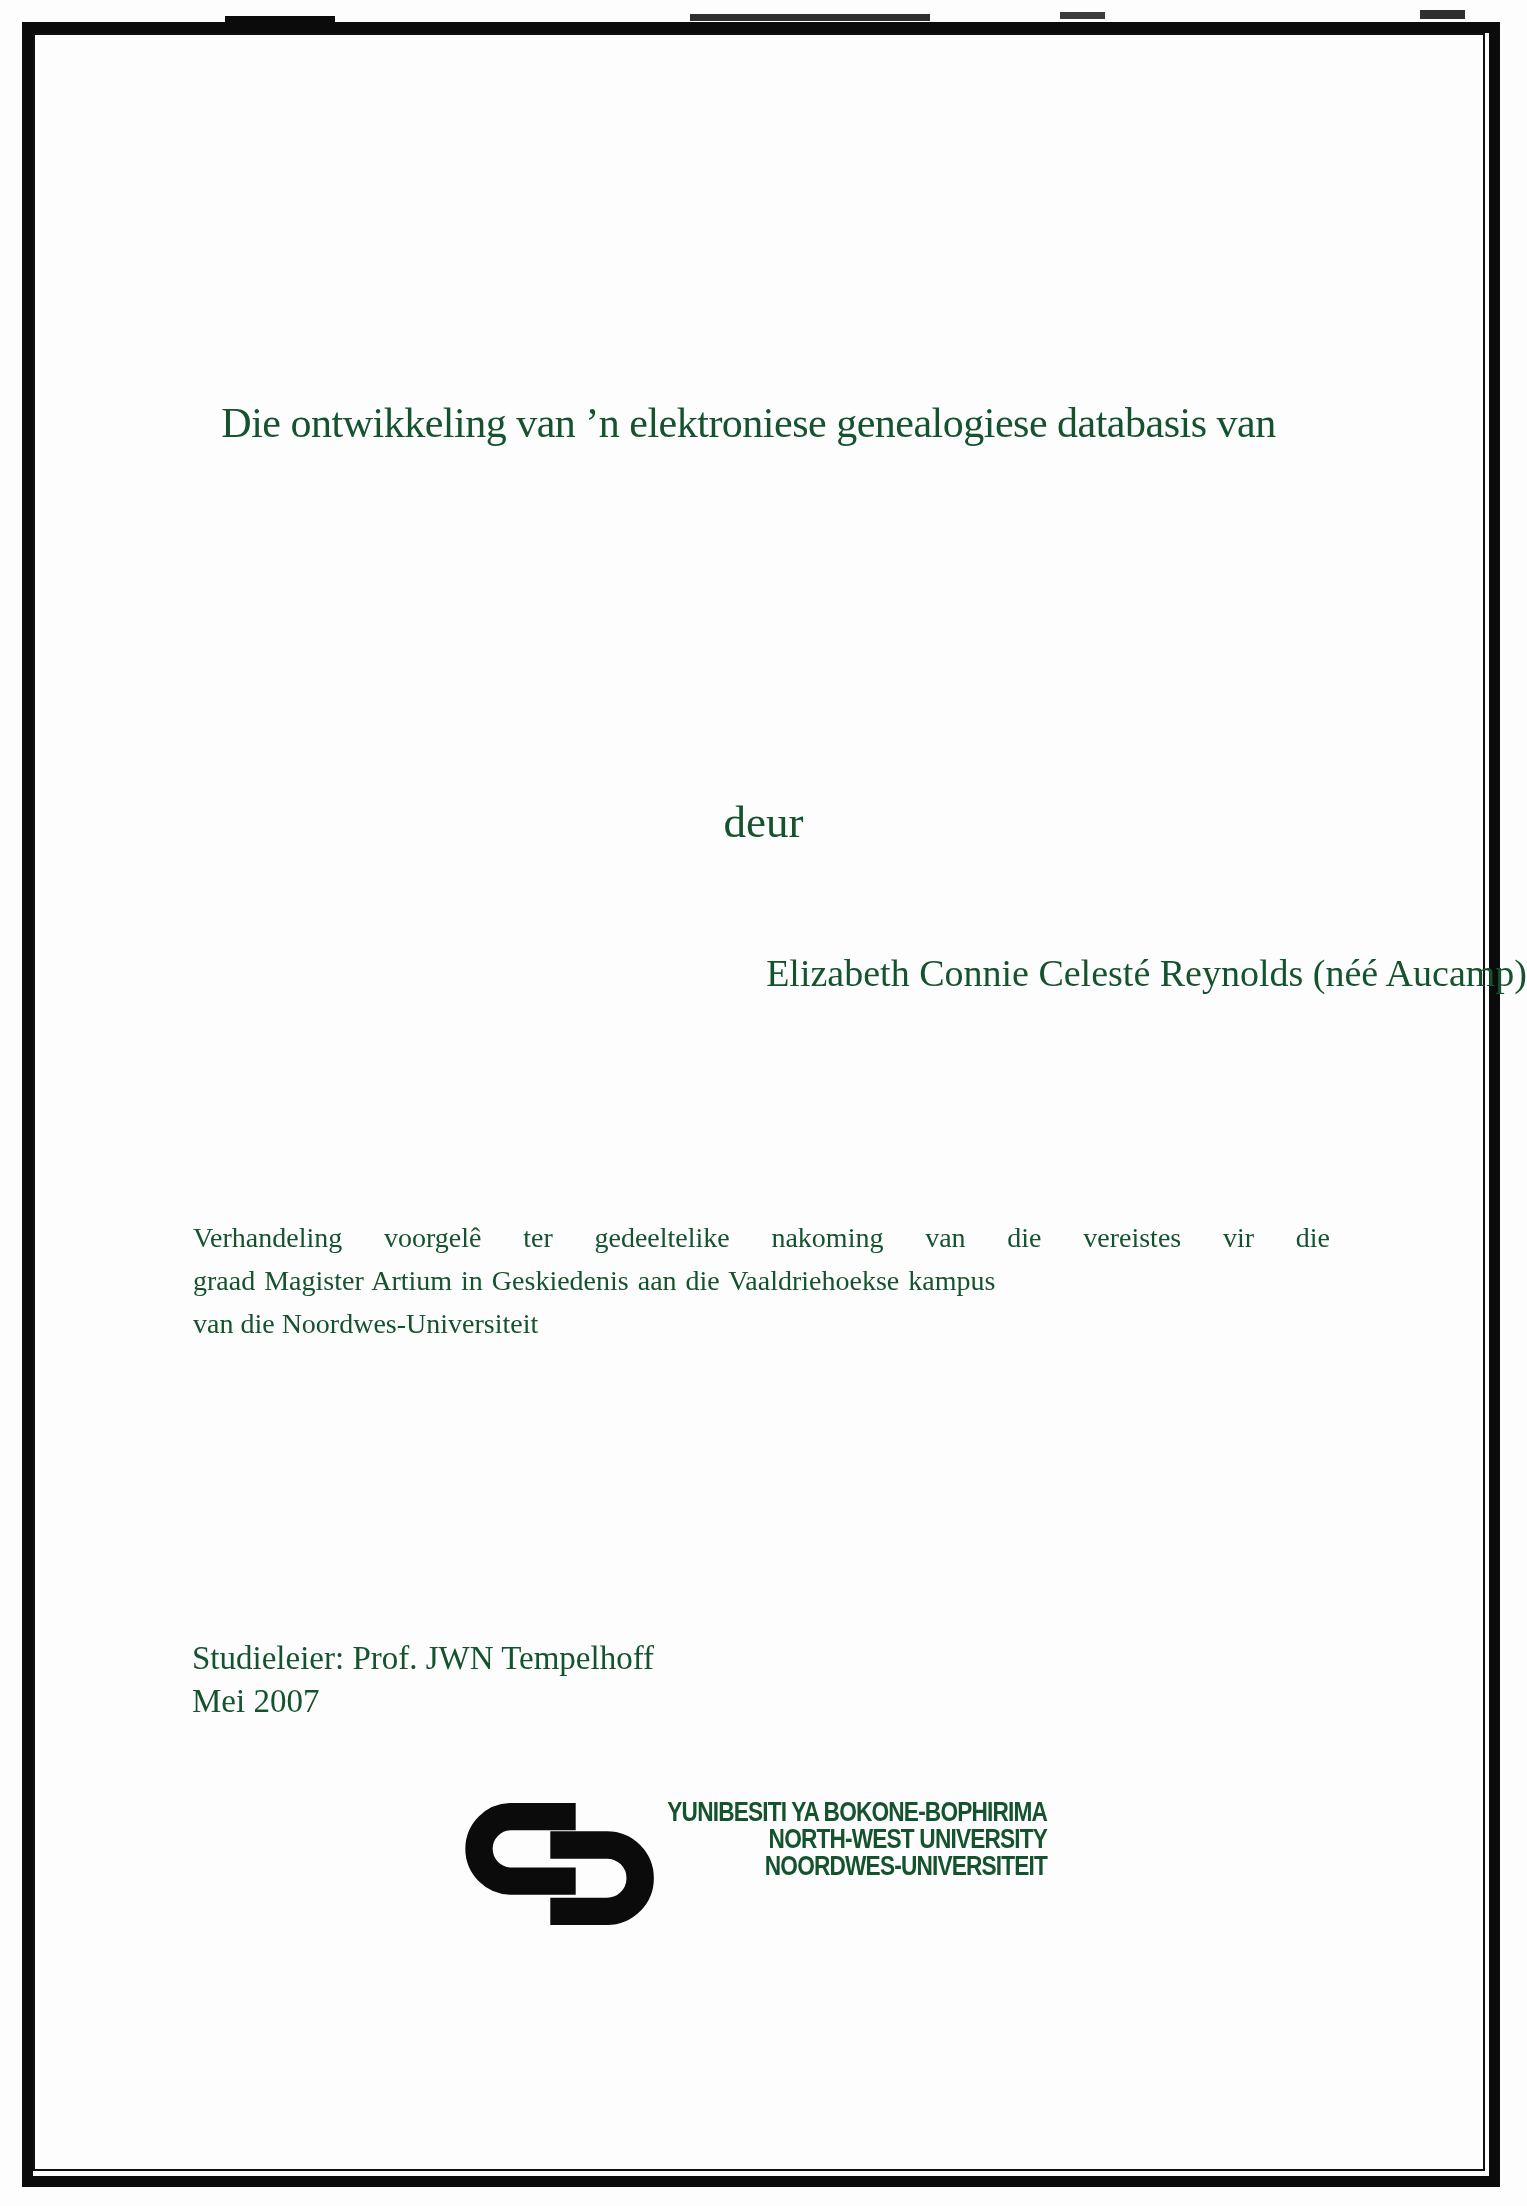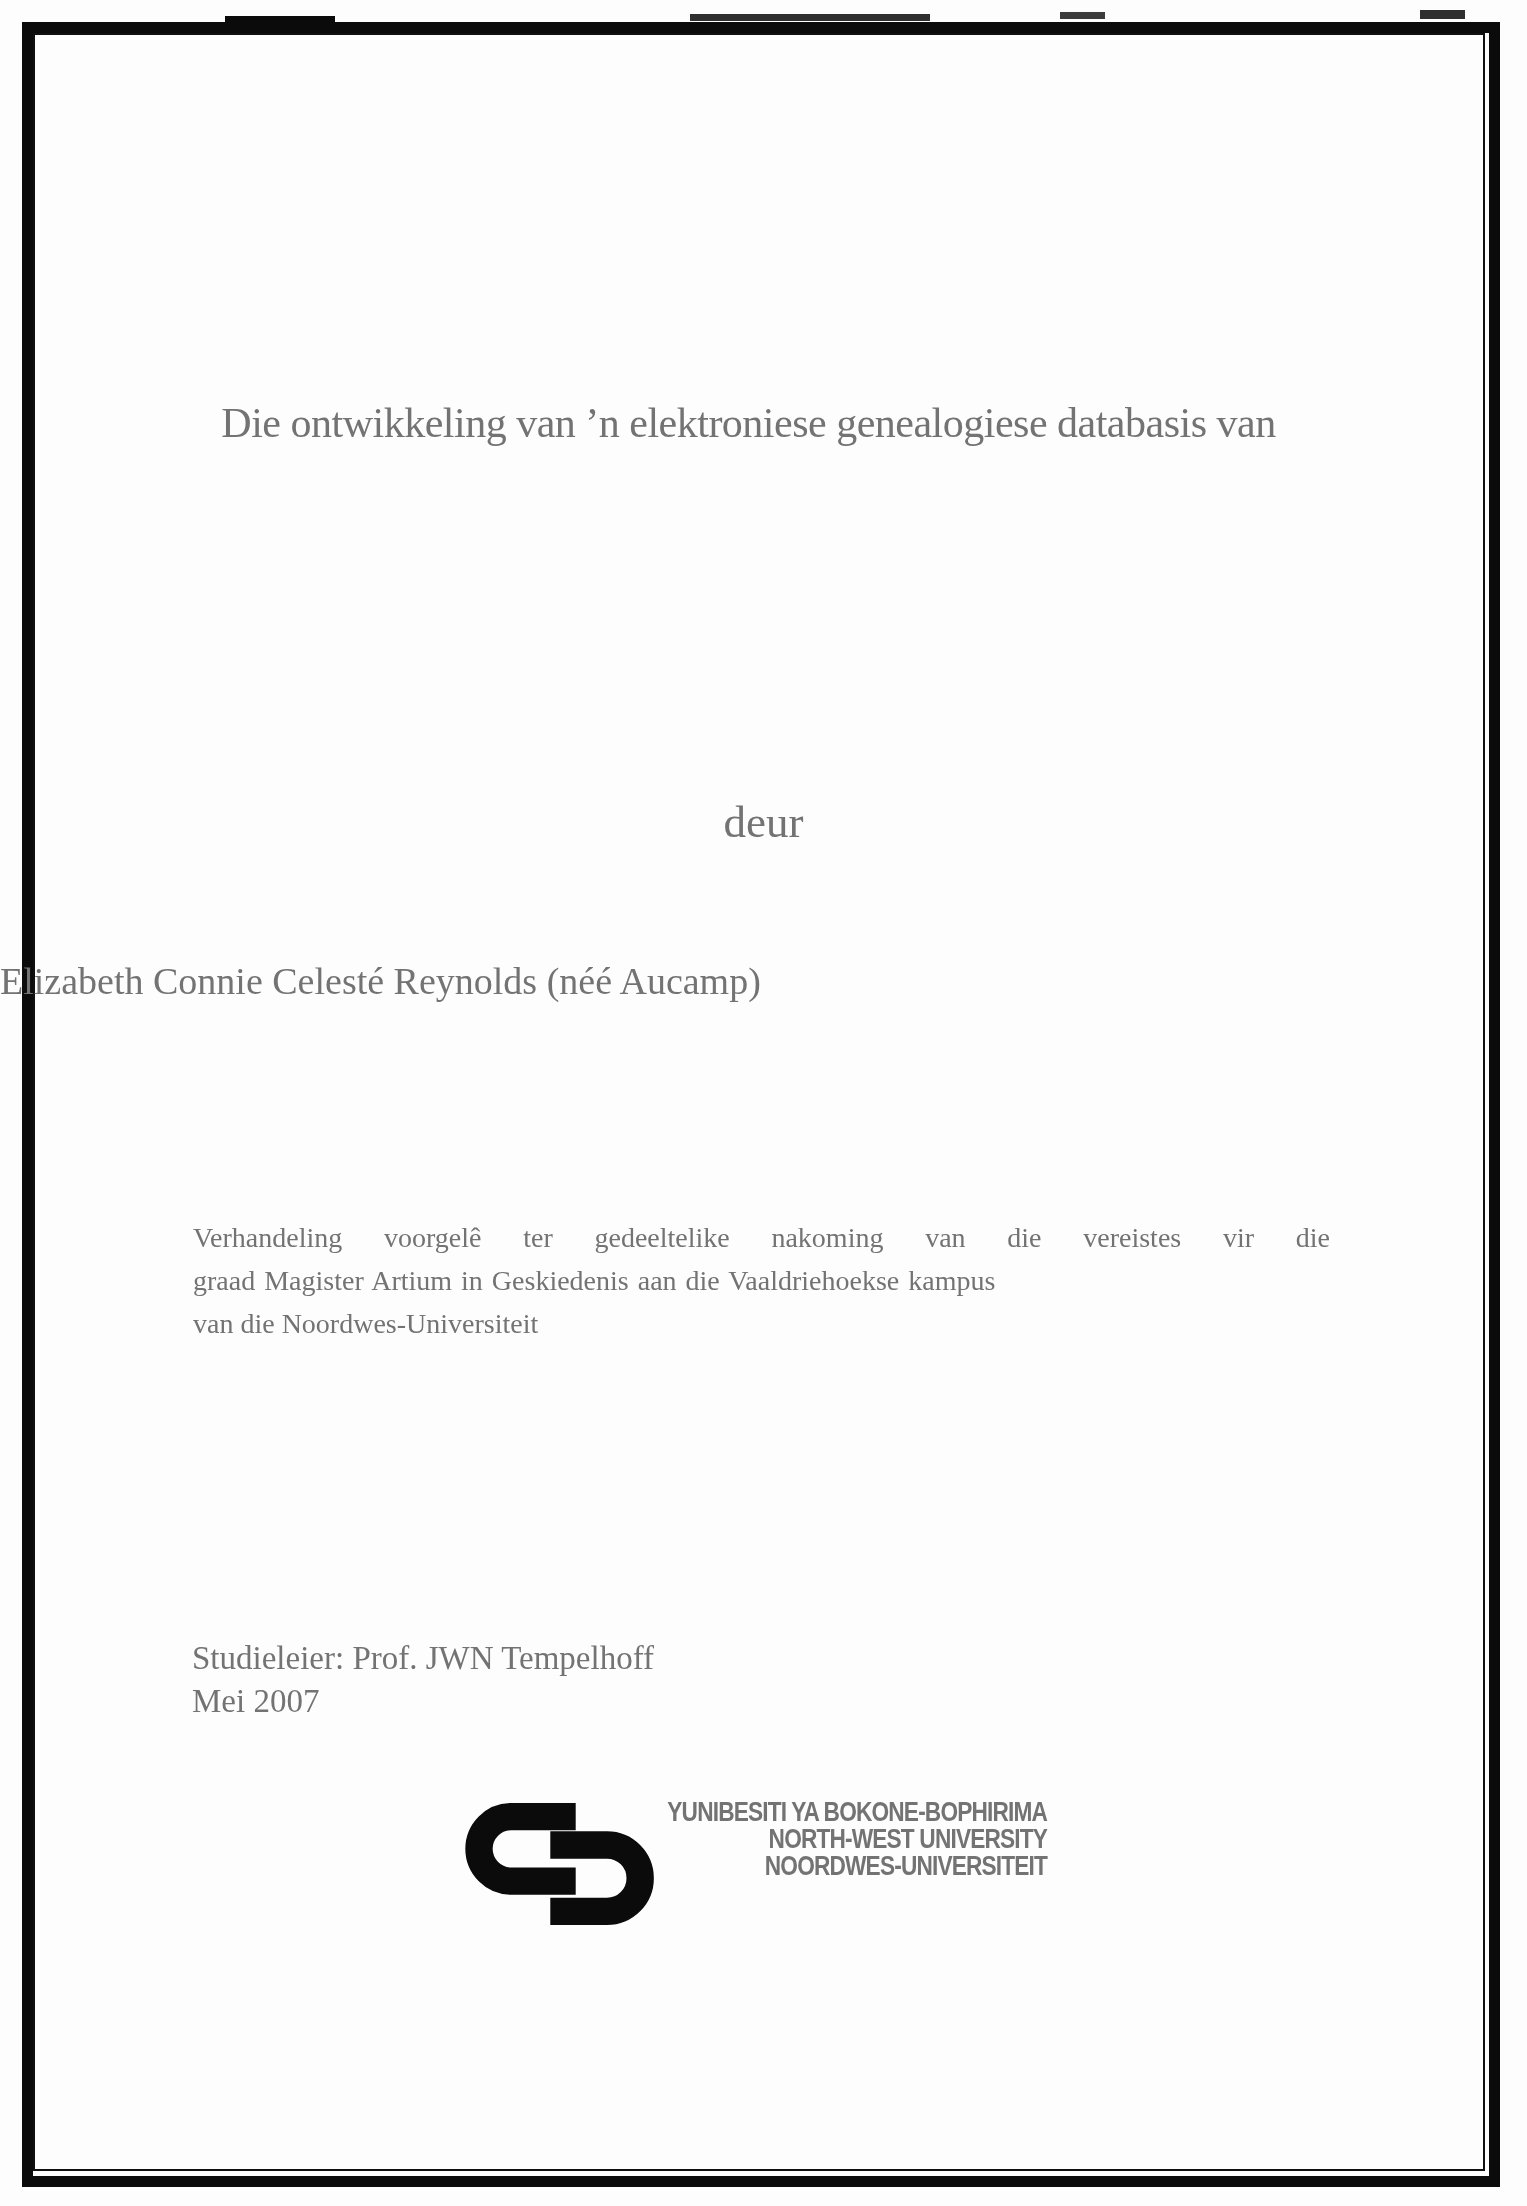--- a/index.html
+++ b/index.html
@@ -6,21 +6,21 @@
     margin: 0;
     padding: 0;
     background: #e8e8e8;
   }
   .page {
     position: relative;
     width: 1527px;
     height: 2206px;
     background: #fdfdfd;
     overflow: hidden;
-    color: #737373;
+    color: #14532d;
     font-family: "Liberation Serif", "DejaVu Serif", serif;
   }
   .frame-outer {
     position: absolute;
     left: 22px; top: 22px; right: 27px; bottom: 19px;
     border: 11px solid #0b0b0b;
   }
   .frame-inner {
     position: absolute;
     left: 33px; top: 33px; right: 42px; bottom: 35px;
@@ -41,24 +41,23 @@
   .byline {
     position: absolute;
     left: 0; right: 0; top: 802px;
     text-align: center;
     font-size: 45px;
     line-height: 40px;
   }
   .author {
     position: absolute;
     left: 0; right: 0; top: 950px;
-    text-align: left;
+    text-align: right;
     font-size: 38px;
     line-height: 46px;
-    margin-top: 8px;
   }
   .declaration {
     position: absolute;
     left: 193px; top: 1216px;
     width: 1137px;
     font-size: 28px;
     line-height: 43px;
   }
   .declaration .justified {
     text-align: justify;

